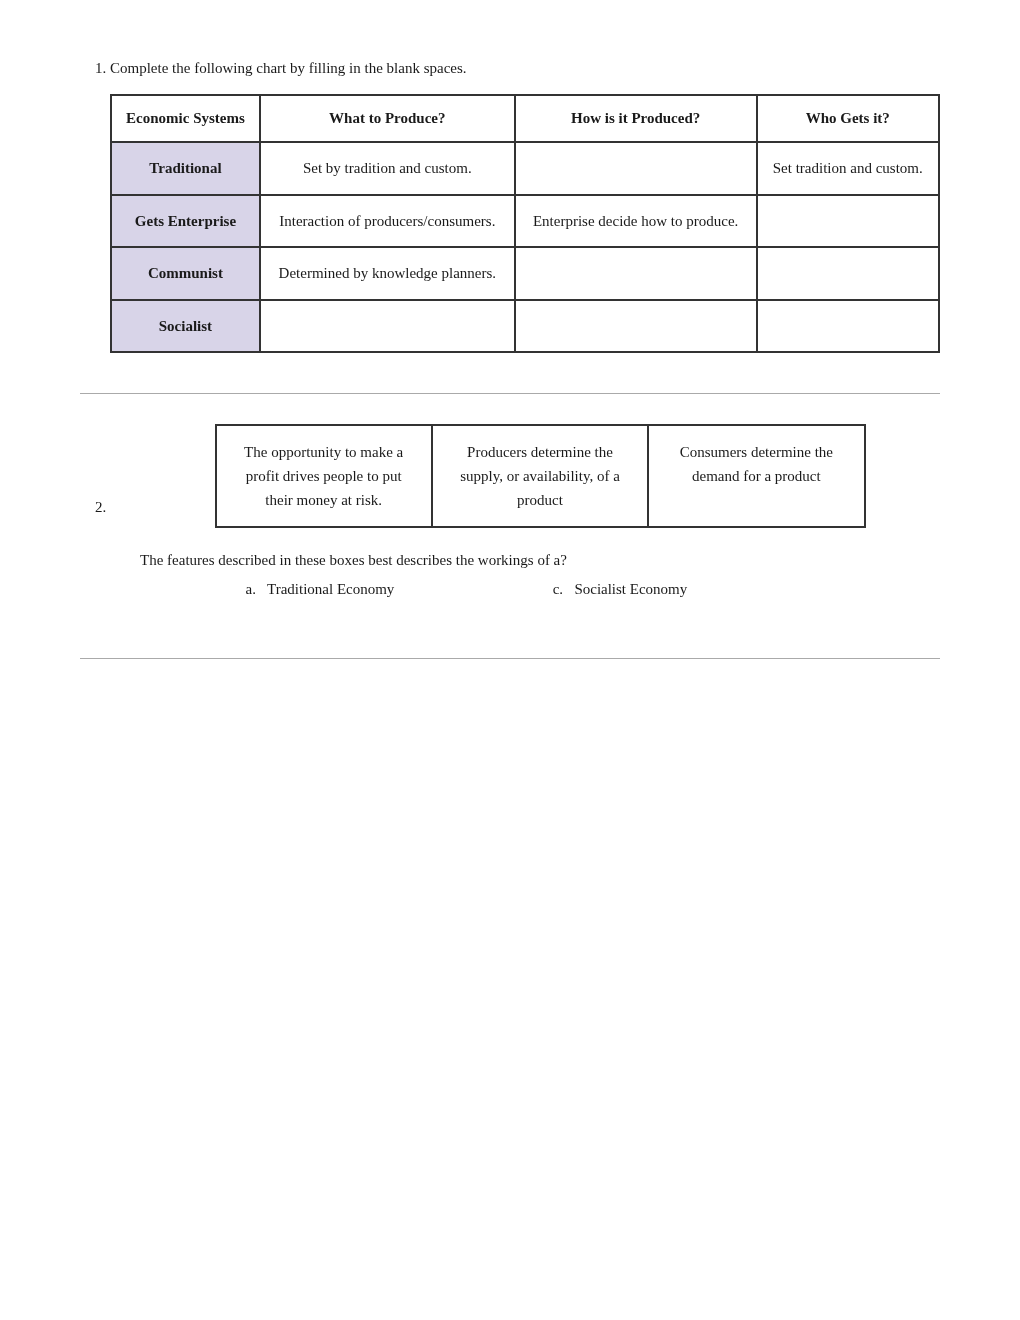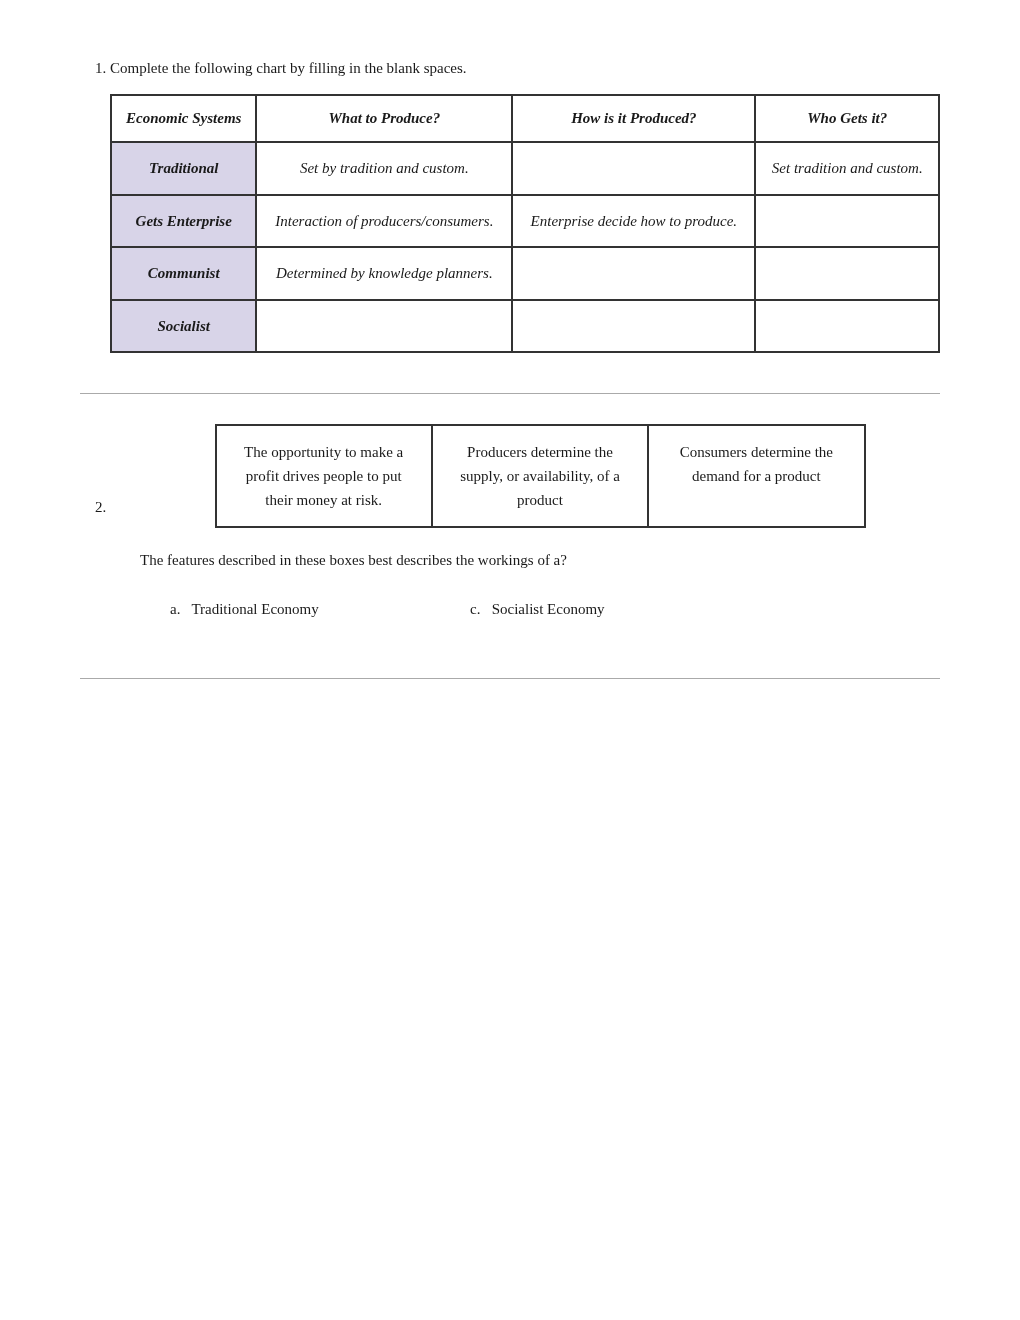--- a/index.html
+++ b/index.html
@@ -27,21 +27,20 @@
     .econ-table {
       width: 100%;
       border-collapse: collapse;
       margin-bottom: 30px;
     }
     .econ-table th, .econ-table td {
       border: 2px solid #333;
       padding: 14px 9px;
       text-align: center;
       vertical-align: middle;
-      font-style: italic;
     }
     .econ-table thead th {
       font-weight: bold;
       font-size: 15px;
       background: #ffffff;
     }
     .econ-table tbody tr td:first-child {
       font-weight: bold;
       background-color: #d8d4e8;
     }
@@ -73,34 +72,35 @@
       text-align: center;
       vertical-align: top;
       font-size: 15px;
       line-height: 1.6;
       width: 33.33%;
     }
 
     .answer-options {
       margin-top: 8px;
       margin-left: 30px;
+      text-align: center;
     }
     .answer-row {
       display: flex;
       gap: 0;
       margin-bottom: 18px;
     }
     .answer-option {
       font-size: 15px;
       width: 300px;
     }
 
     .features-text {
       font-size: 15px;
-      margin-bottom: 32px;
+      margin-bottom: 12px;
       margin-left: 0;
     }
 
     .q2-container {
       margin-left: 30px;
     }
   </style>
 </head>
 <body>
 

